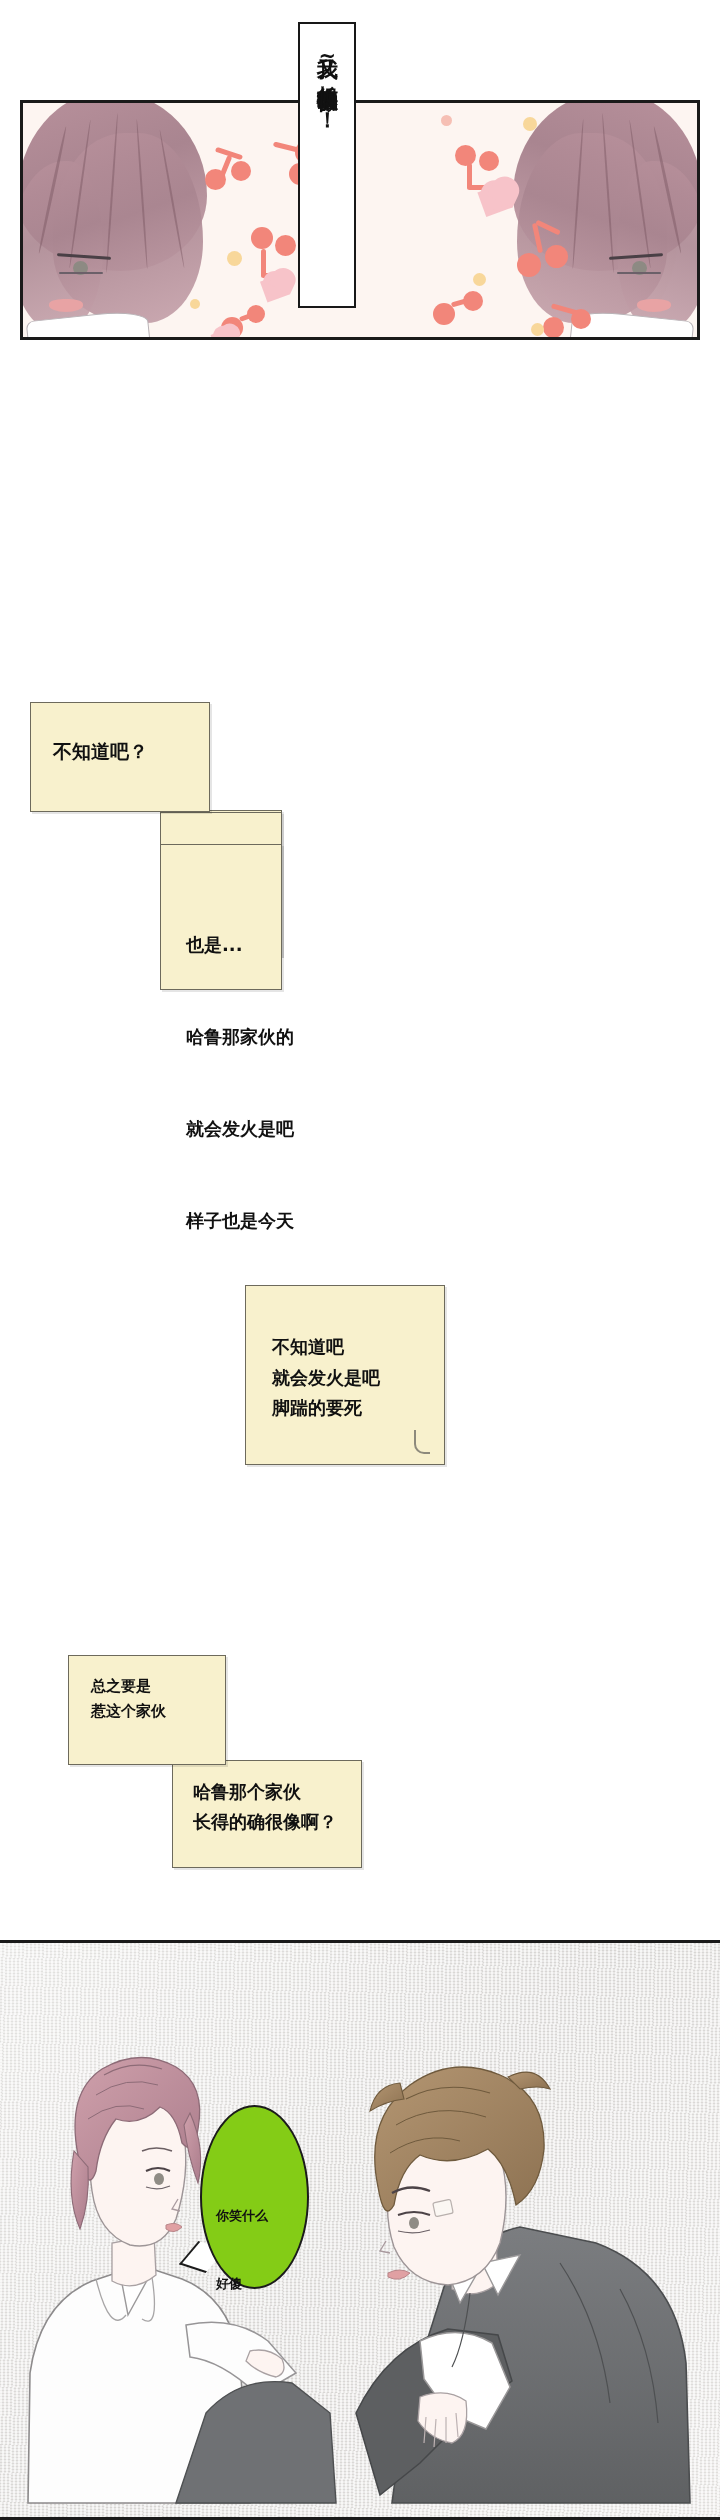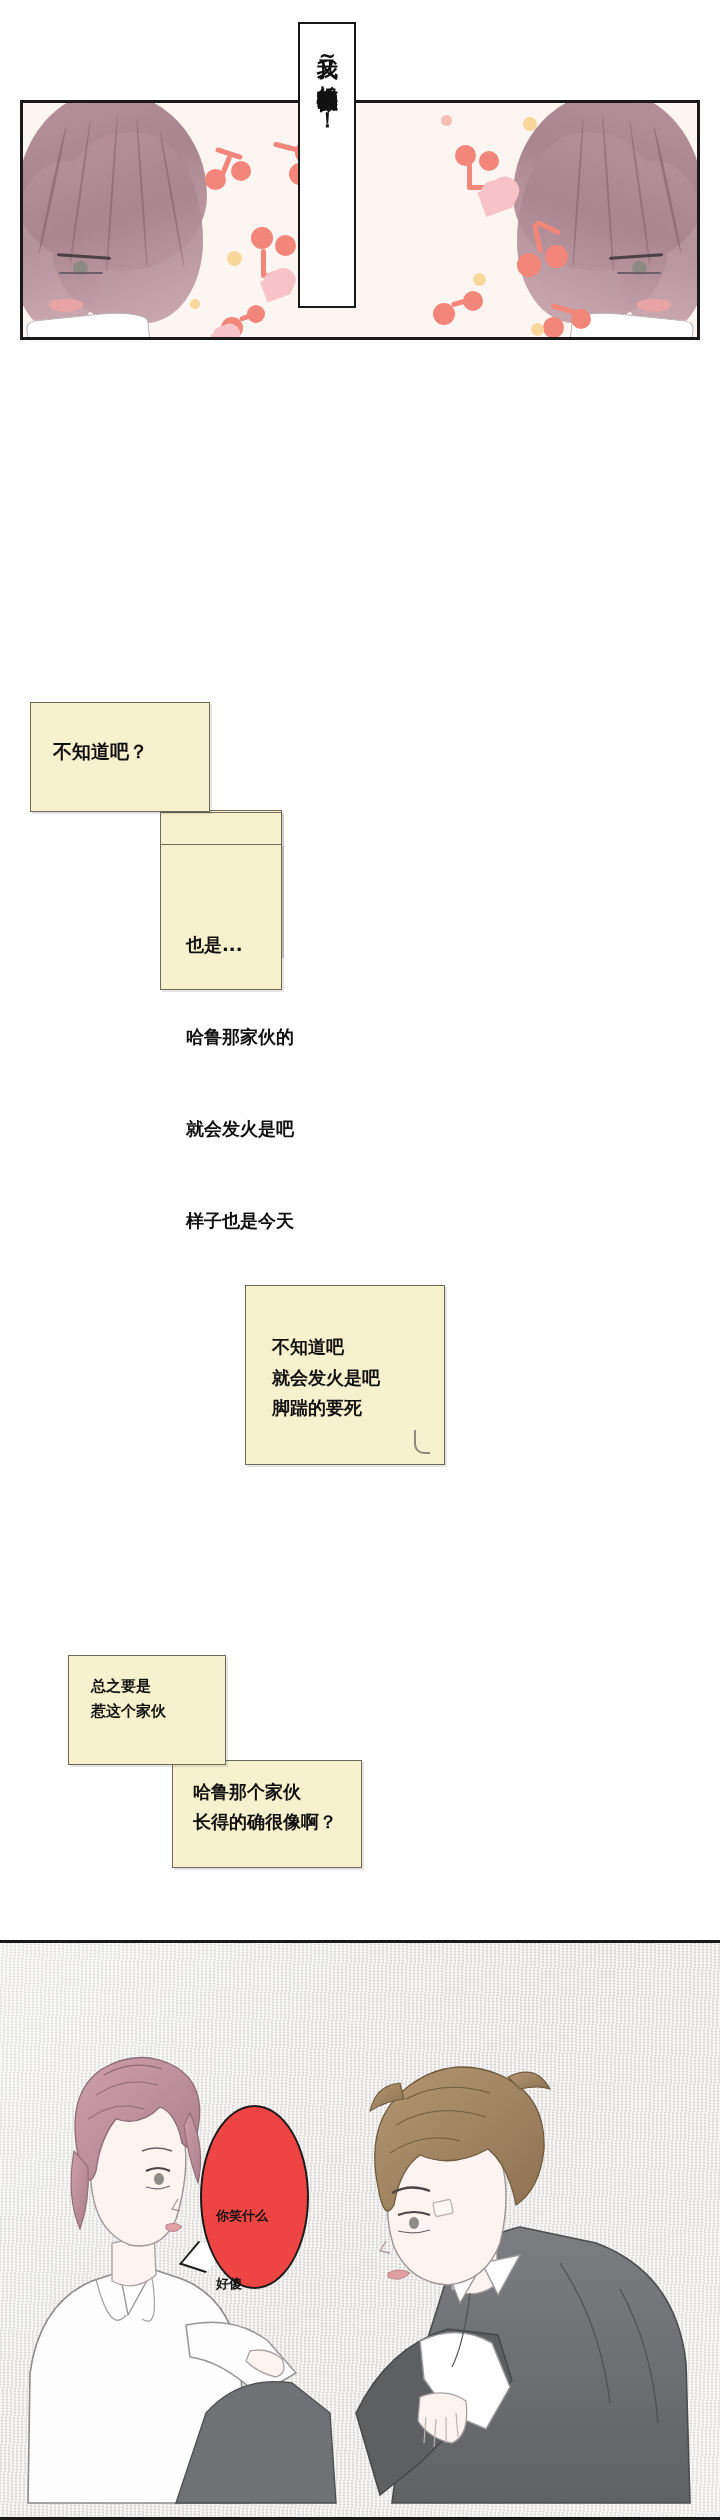--- a/index.html
+++ b/index.html
@@ -87,21 +87,21 @@
     box-sizing:border-box;
   }
   .paper{position:absolute;inset:0;
     background:
       repeating-linear-gradient(92deg,rgba(255,255,255,.55) 0 2px,rgba(0,0,0,.02) 2px 4px),
       repeating-linear-gradient(3deg,rgba(0,0,0,.03) 0 1px,rgba(255,255,255,.4) 1px 3px),
       linear-gradient(130deg,#efeeec 0%,#e2e0de 50%,#eceae8 100%);
   }
   .oval-bubble{
     position:absolute;left:200px;top:2105px;width:105px;height:180px;
-    background:#ef4444;border:2px solid #1b1b1b;border-radius:50%/50%;
+    background:#84cc16;border:2px solid #1b1b1b;border-radius:50%/50%;
     z-index:8;
   }
   .oval-bubble .inner{
     padding:52px 0 0 14px;font-size:13px;line-height:1.75;color:#111;font-weight:600;white-space:pre;
   }
   .oval-tail{
     position:absolute;left:188px;top:2243px;width:26px;height:26px;
     background:#fff;border-left:2px solid #1b1b1b;border-bottom:2px solid #1b1b1b;
     transform:rotate(18deg) skewX(-22deg);z-index:7;
   }

